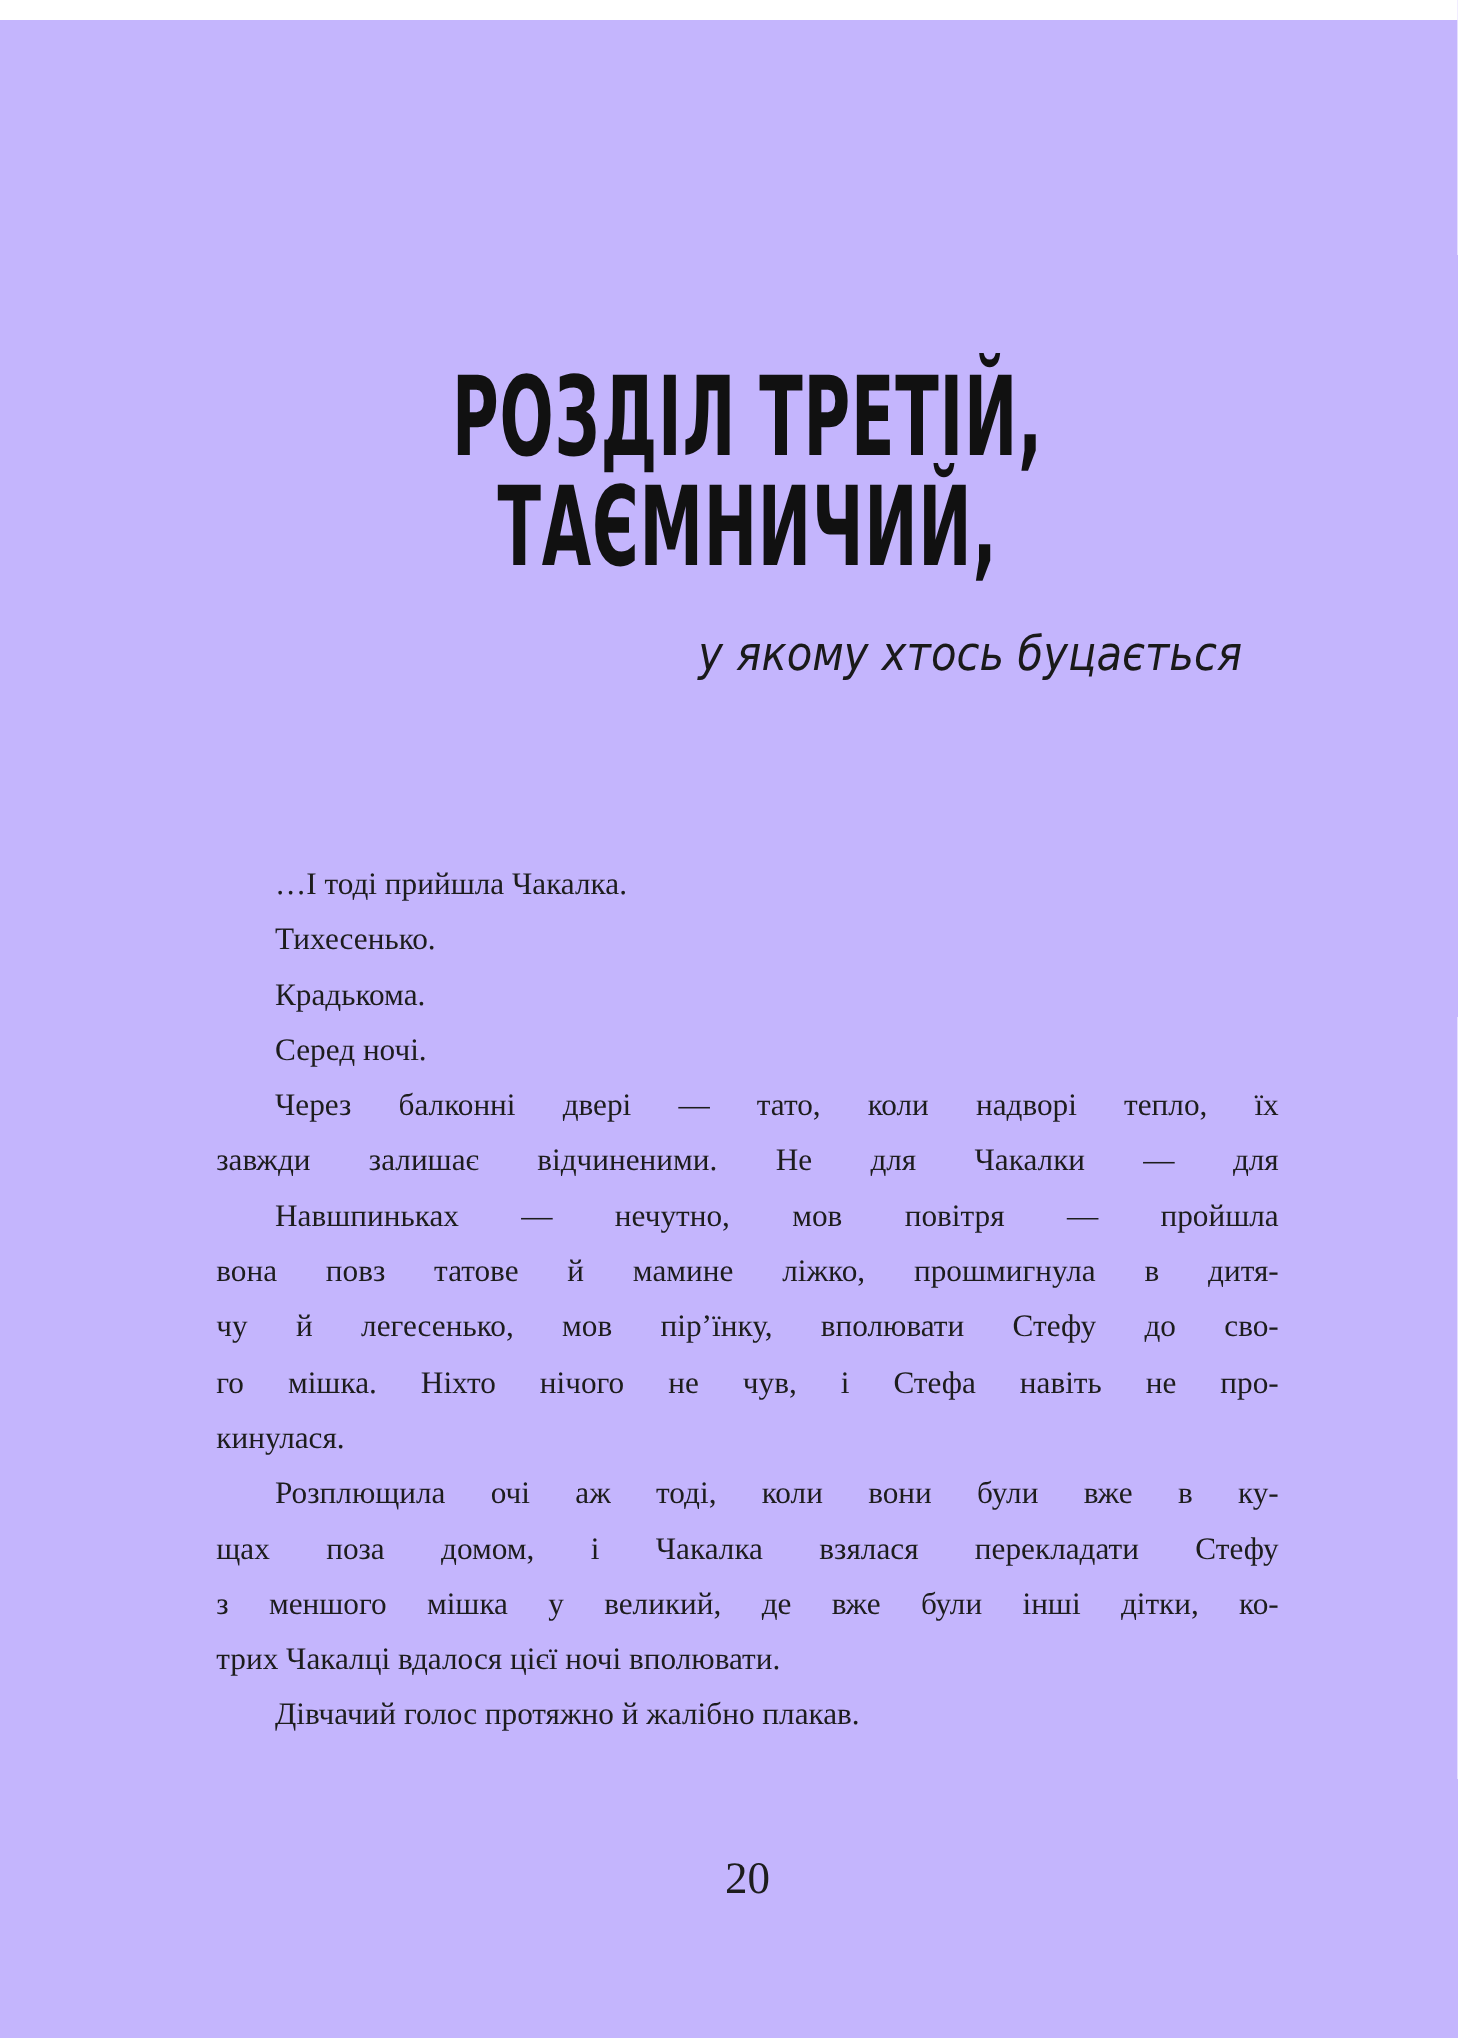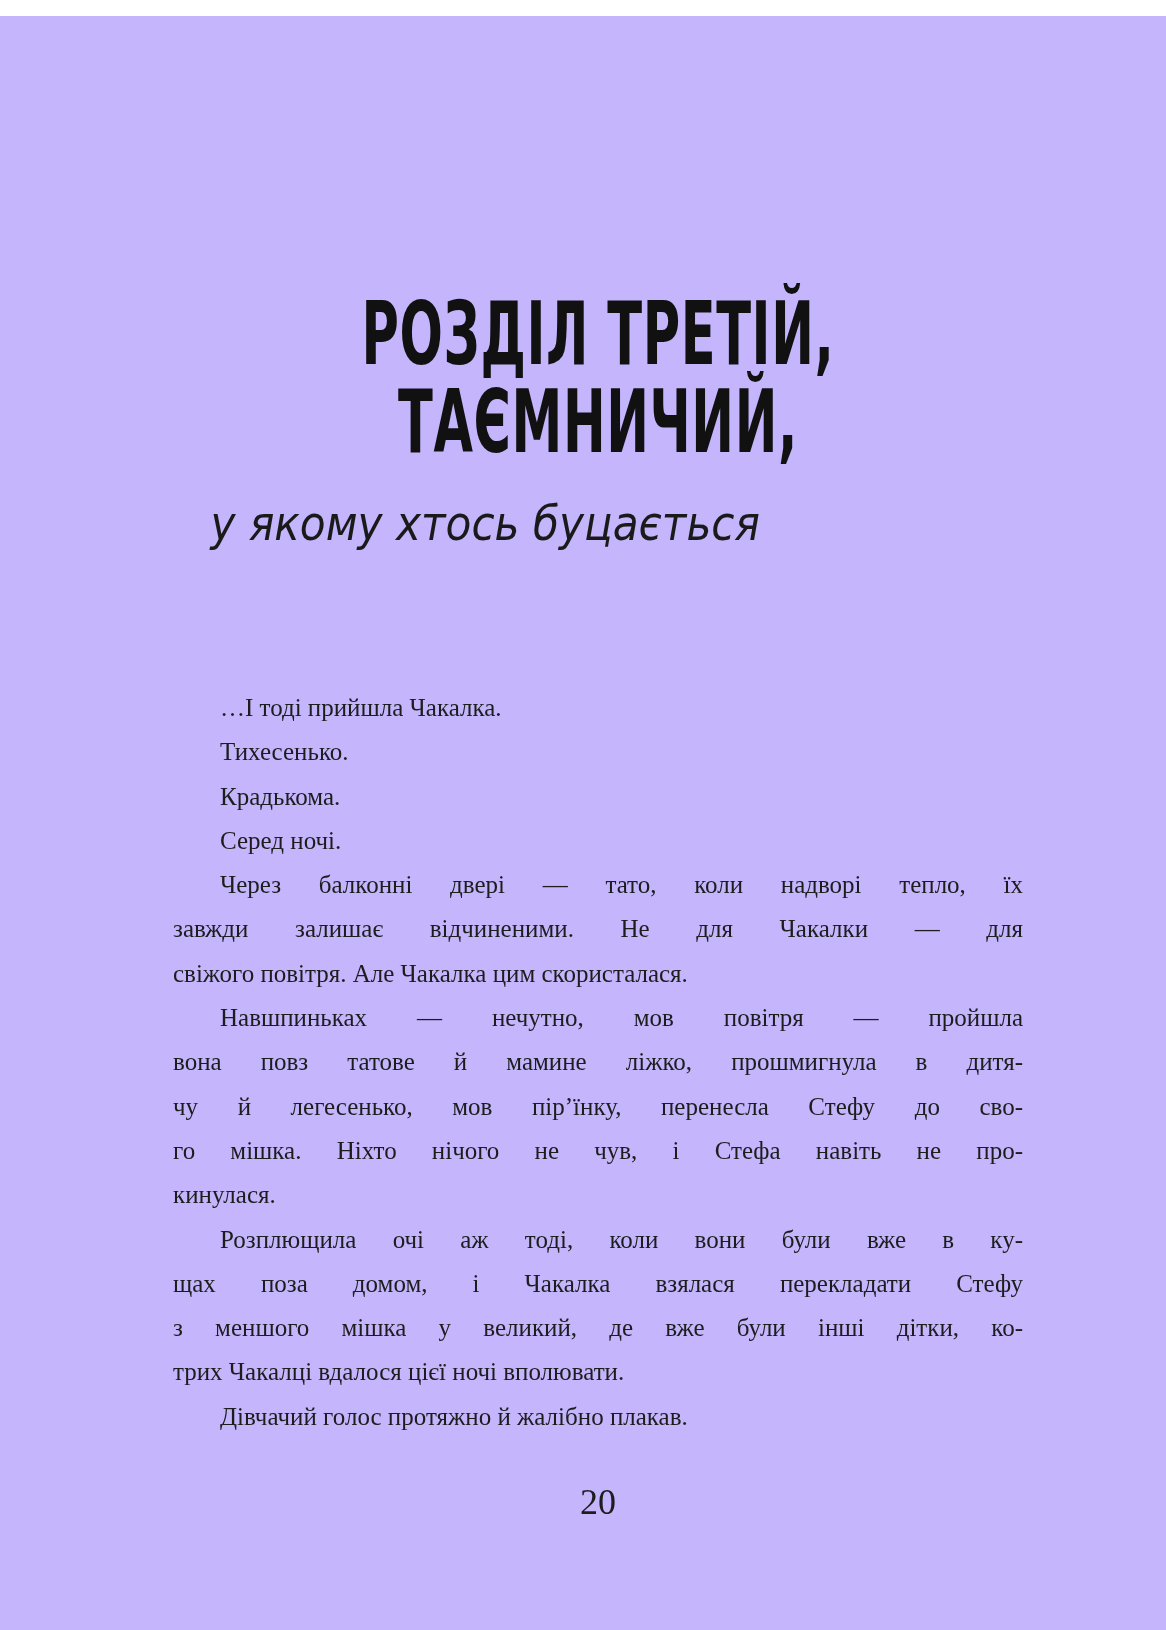--- a/index.html
+++ b/index.html
@@ -42,24 +42,24 @@
     display: block;
     white-space: nowrap;
     transform: scaleX(0.58);
     transform-origin: 50% 50%;
   }
   .chapter-subtitle {
     position: absolute;
     top: 482px;
     left: 0;
     width: 100%;
-    text-align: left;
+    text-align: right;
     font-family: "DejaVu Sans", sans-serif;
     font-style: italic;
-    font-size: 48px;
+    font-size: 38px;
     line-height: 50px;
     color: #1a1a1a;
     white-space: nowrap;
   }
   .subtitle-inner {
     display: inline-block;
     transform: scaleX(0.88);
     transform-origin: 50% 50%;
   }
   .body-text {
@@ -118,26 +118,25 @@
         </div>
         <div class="paragraph">
           <div class="line first last">Крадькома.</div>
         </div>
         <div class="paragraph">
           <div class="line first last">Серед ночі.</div>
         </div>
         <div class="paragraph">
           <div class="line first">Через балконні двері — тато, коли надворі тепло, їх</div>
           <div class="line">завжди залишає відчиненими. Не для Чакалки — для</div>
-          <div class="line last">свіжого повітря. Але Чакалка цим скористалася.</div>
         </div>
         <div class="paragraph">
           <div class="line first">Навшпиньках — нечутно, мов повітря — пройшла</div>
           <div class="line">вона повз татове й мамине ліжко, прошмигнула в дитя-</div>
-          <div class="line">чу й легесенько, мов пір’їнку, перенесла Стефу до сво-</div>
+          <div class="line">чу й легесенько, мов пір’їнку, вполювати Стефу до сво-</div>
           <div class="line">го мішка. Ніхто нічого не чув, і Стефа навіть не про-</div>
           <div class="line last">кинулася.</div>
         </div>
         <div class="paragraph">
           <div class="line first">Розплющила очі аж тоді, коли вони були вже в ку-</div>
           <div class="line">щах поза домом, і Чакалка взялася перекладати Стефу</div>
           <div class="line">з меншого мішка у великий, де вже були інші дітки, ко-</div>
           <div class="line last">трих Чакалці вдалося цієї ночі вполювати.</div>
         </div>
         <div class="paragraph">

